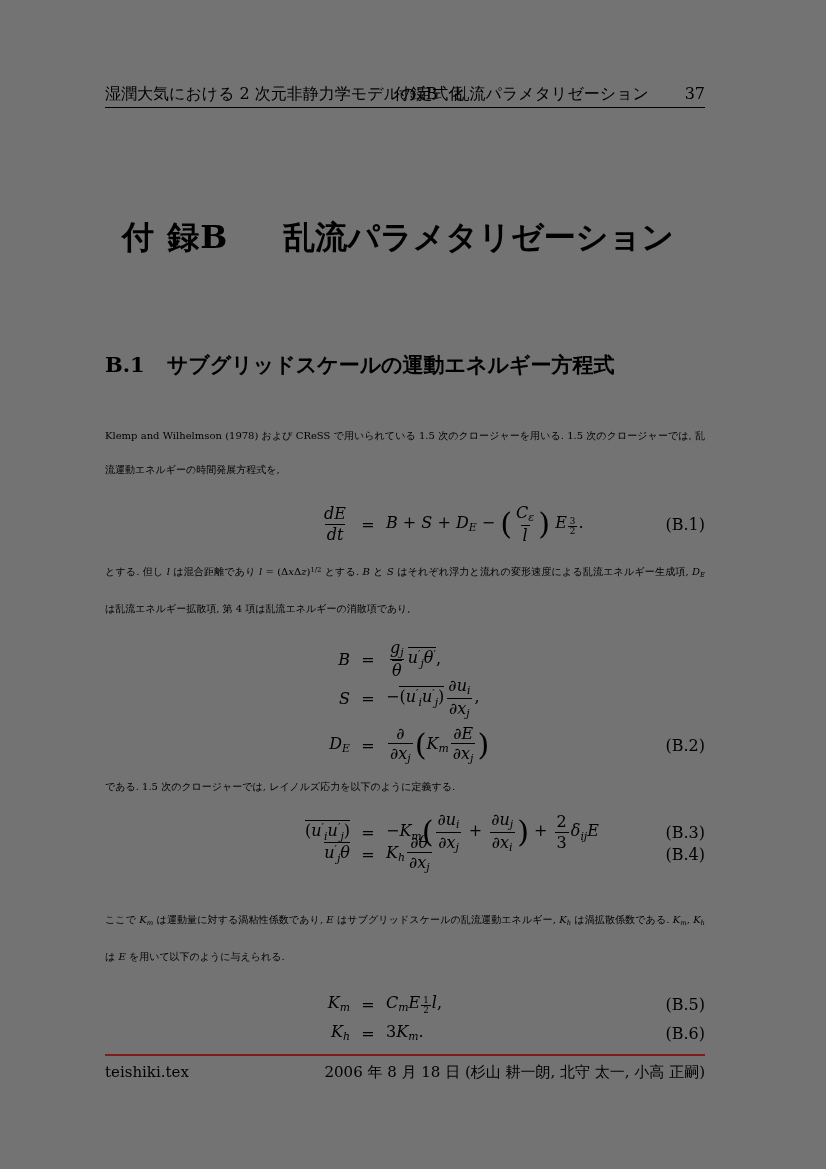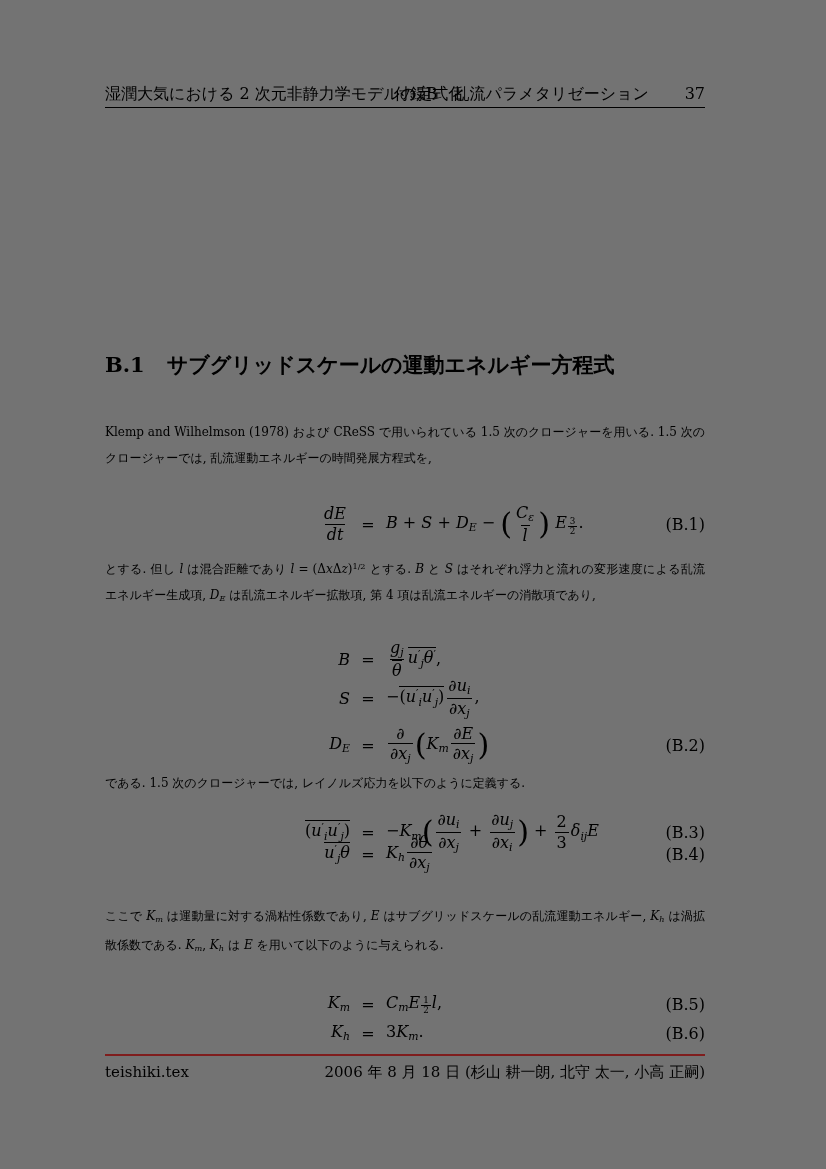--- a/index.html
+++ b/index.html
@@ -14,21 +14,21 @@
     font-size:16px;white-space:nowrap;}
   .runhead .lefttitle{position:absolute;left:0;top:0;}
   .runhead .righttitle{position:absolute;right:56px;top:0;}
   .runhead .pageno{position:absolute;right:0;top:0;}
   
   .chapter{left:122px;top:216px;font-size:32px;font-weight:bold;white-space:nowrap;}
   .chapter .chlabel{margin-right:55px;letter-spacing:1px;}
   .section{left:105px;top:351px;font-size:21px;font-weight:bold;white-space:nowrap;}
   .section .secnum{margin-right:22px;}
   
-  .para{left:105px;width:600px;font-size:12px;line-height:26px;text-align:justify;}
+  .para{left:105px;width:600px;font-size:10px;line-height:34px;text-align:justify;}
   
   .eqrow{left:105px;width:600px;display:grid;grid-template-columns:245px 36px auto;
     align-items:center;font-size:16px;}
   .eqrow .lhs{justify-self:end;text-align:right;white-space:nowrap;}
   .eqrow .eqs{text-align:center;}
   .eqrow .rhs{justify-self:start;white-space:nowrap;}
   .eqrow .tag{position:absolute;right:0;top:50%;transform:translateY(-50%);}
   .mi{font-style:italic;}
   .sub{font-size:0.68em;vertical-align:-0.3em;}
   .sup{font-size:0.68em;vertical-align:0.5em;}
@@ -47,20 +47,23 @@
 <body>
 
 <div class="page">
 
   <div class="abs runhead">
     <span class="lefttitle">湿潤大気における 2 次元非静力学モデルの定式化</span>
     <span class="righttitle">付録B　乱流パラメタリゼーション</span>
     <span class="pageno">37</span>
   </div>
 
+  <div class="abs chapter">
+    <span class="chlabel">付 録B</span><span>乱流パラメタリゼーション</span>
+  </div>
 
   <div class="abs section">
     <span class="secnum">B.1</span><span>サブグリッドスケールの運動エネルギー方程式</span>
   </div>
 
   <div class="abs para" style="top:419px;"><span>Klemp and Wilhelmson (1978) および CReSS で用いられている 1.5 次のクロージャーを用いる. 1.5 次のクロージャーでは, 乱流運動エネルギーの時間発展方程式を,</span></div>
 
   <div class="abs eqrow" style="top:498px;height:52px;">
     <span class="lhs"><span class="frac">
           <span class="fnum"><span class="mi">dE</span></span>

